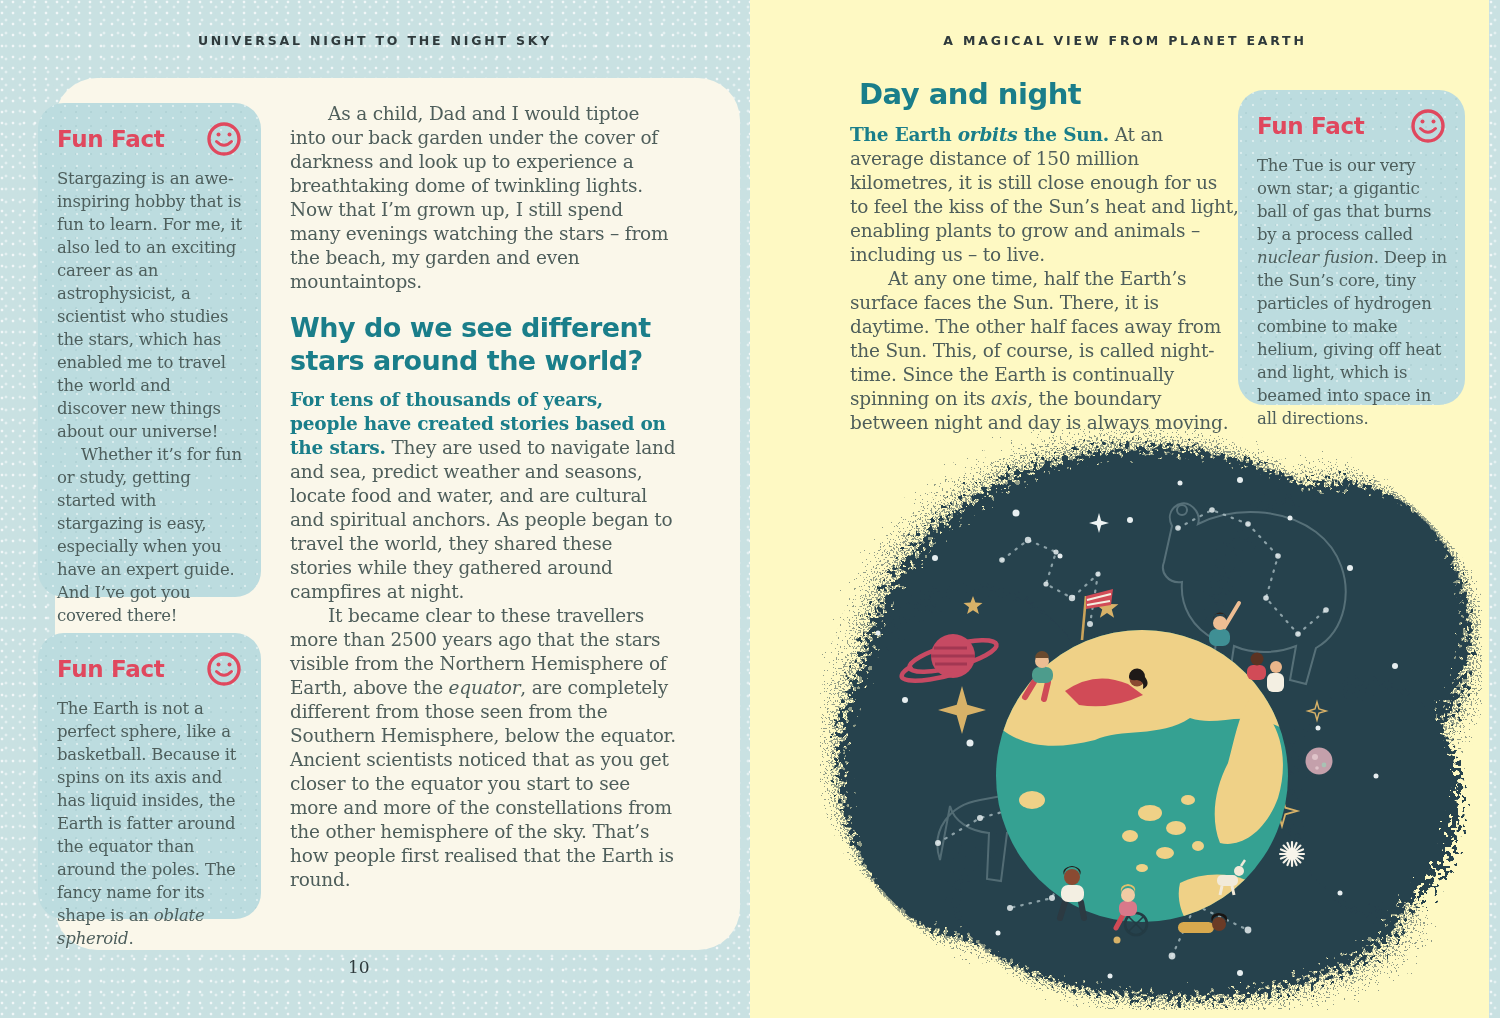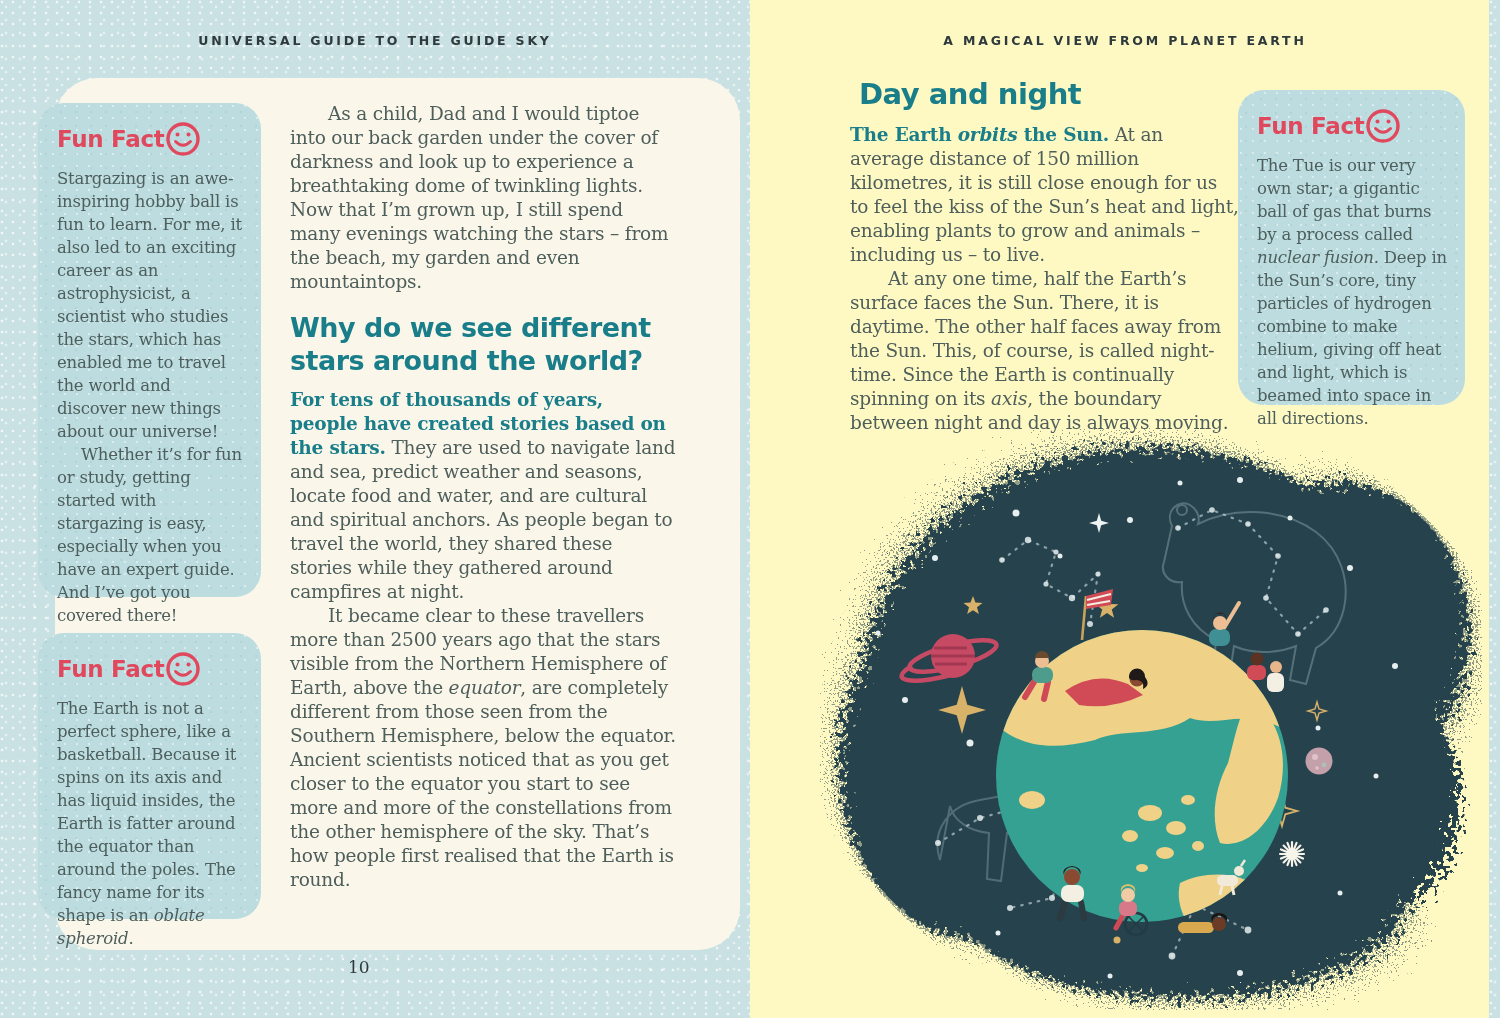--- a/index.html
+++ b/index.html
@@ -42,57 +42,57 @@
     position:absolute;border-radius:26px;padding:17px 18px 14px 19px;box-sizing:border-box;
     background-color:#bcdcdf;
     background-image:
       radial-gradient(circle at 3px 3px, rgba(255,255,255,.45) 1px, transparent 1.6px),
       radial-gradient(circle at 8px 9px, rgba(173,207,211,.7) 1px, transparent 1.5px);
     background-size:12px 12px,15px 14px;
   }
   .card1{left:38px;top:103px;width:223px;height:494px;}
   .card2{left:38px;top:633px;width:223px;height:286px;}
   .card3{left:488px;top:90px;width:227px;height:315px;}
-  .card-head{display:flex;align-items:center;margin-bottom:9px;}
+  .card-head{display:flex;justify-content:space-between;align-items:center;margin-bottom:9px;}
   .card-title{
     font-family:"DejaVu Sans",sans-serif;font-weight:bold;font-size:23px;color:#e0485e;
     letter-spacing:-0.3px;
   }
   p.card-body{margin:0;font-size:16.5px;line-height:23px;color:#4d5e5c;letter-spacing:-0.2px;}
   p.card-body.indent{text-indent:24px;}
   .page-num{position:absolute;left:348px;top:957px;font-size:17px;color:#2e3a3c;}
   .illustration{position:absolute;left:70px;top:428px;width:662px;height:582px;}
   .edge-strip{position:absolute;right:0;top:0;width:11px;height:1018px;}
 </style>
 </head>
 <body>
 
 <div class="page page-left speckle">
-  <div class="running-head">UNIVERSAL GUIDE TO THE GUIDE SKY</div>
+  <div class="running-head">UNIVERSAL NIGHT TO THE NIGHT SKY</div>
 
   <div class="cream-panel">
     <div class="main-col">
       <p class="body indent"><span>As a child, Dad and I would tiptoe into our back garden under the cover of darkness and look up to experience a breathtaking dome of twinkling lights. Now that I’m grown up, I still spend many evenings watching the stars – from the beach, my garden and even mountaintops.</span></p>
       <h2 class="heading">Why do we see different stars around the world?</h2>
       <p class="body"><span class="lead">For tens of thousands of years, people have created stories based on the stars.</span><span> They are used to navigate land and sea, predict weather and seasons, locate food and water, and are cultural and spiritual anchors. As people began to travel the world, they shared these stories while they gathered around campfires at night.</span></p>
       <p class="body indent"><span>It became clear to these travellers more than 2500 years ago that the stars visible from the Northern Hemisphere of Earth, above the </span><span class="i">equator</span><span>, are completely different from those seen from the Southern Hemisphere, below the equator. Ancient scientists noticed that as you get closer to the equator you start to see more and more of the constellations from the other hemisphere of the sky. That’s how people first realised that the Earth is round.</span></p>
     </div>
   </div>
 
   <div class="fun-card card1">
     <div class="card-head">
       <span class="card-title">Fun Fact</span>
       <svg width="38" height="38" viewBox="0 0 38 38">
         <circle cx="19" cy="19" r="15" fill="none" stroke="#e0485e" stroke-width="3.4"></circle>
         <circle cx="13.5" cy="14.5" r="2" fill="#e0485e"></circle>
         <circle cx="24.5" cy="14.5" r="2" fill="#e0485e"></circle>
         <path d="M11.5,21.5 q7.5,7.5 15,0" fill="none" stroke="#e0485e" stroke-width="3" stroke-linecap="round"></path>
       </svg>
     </div>
-    <p class="card-body"><span>Stargazing is an awe-inspiring hobby ball is fun to learn. For me, it also led to an exciting career as an astrophysicist, a scientist who studies the stars, which has enabled me to travel the world and discover new things about our universe!</span></p>
+    <p class="card-body"><span>Stargazing is an awe-inspiring hobby that is fun to learn. For me, it also led to an exciting career as an astrophysicist, a scientist who studies the stars, which has enabled me to travel the world and discover new things about our universe!</span></p>
     <p class="card-body indent"><span>Whether it’s for fun or study, getting started with stargazing is easy, especially when you have an expert guide. And I’ve got you covered there!</span></p>
   </div>
 
   <div class="fun-card card2">
     <div class="card-head">
       <span class="card-title">Fun Fact</span>
       <svg width="38" height="38" viewBox="0 0 38 38">
         <circle cx="19" cy="19" r="15" fill="none" stroke="#e0485e" stroke-width="3.4"></circle>
         <circle cx="13.5" cy="14.5" r="2" fill="#e0485e"></circle>
         <circle cx="24.5" cy="14.5" r="2" fill="#e0485e"></circle>

